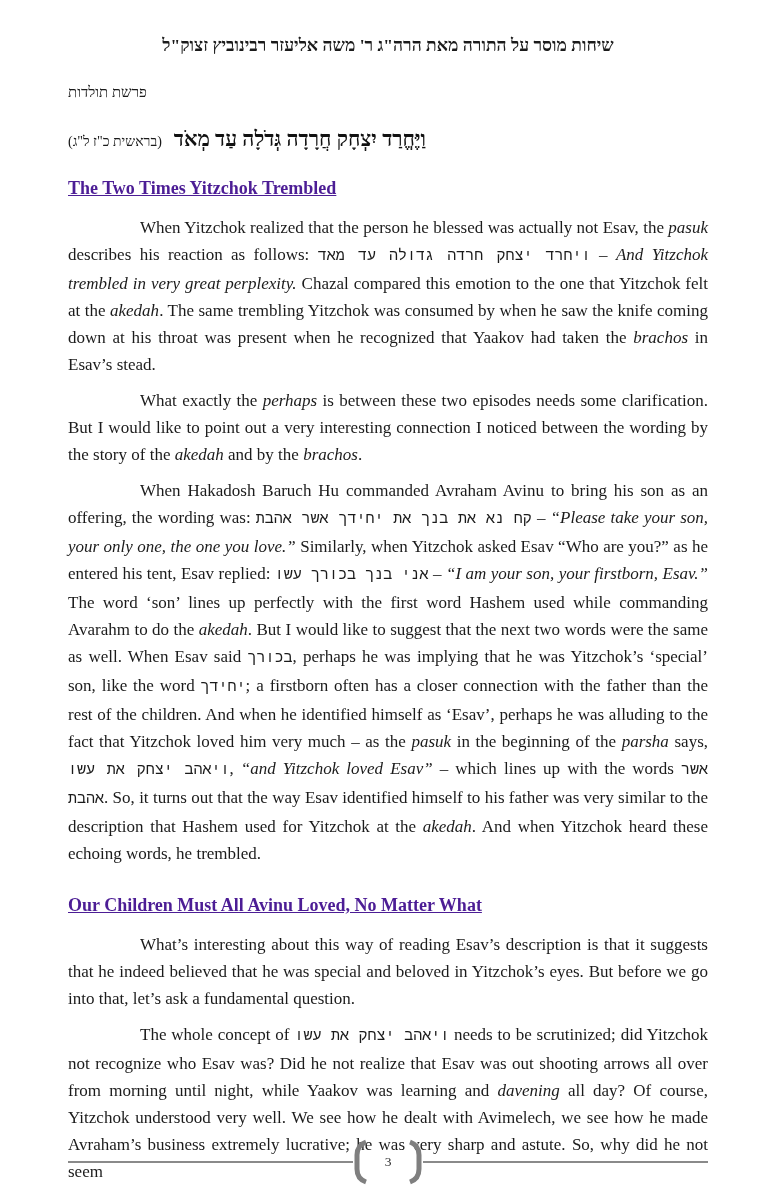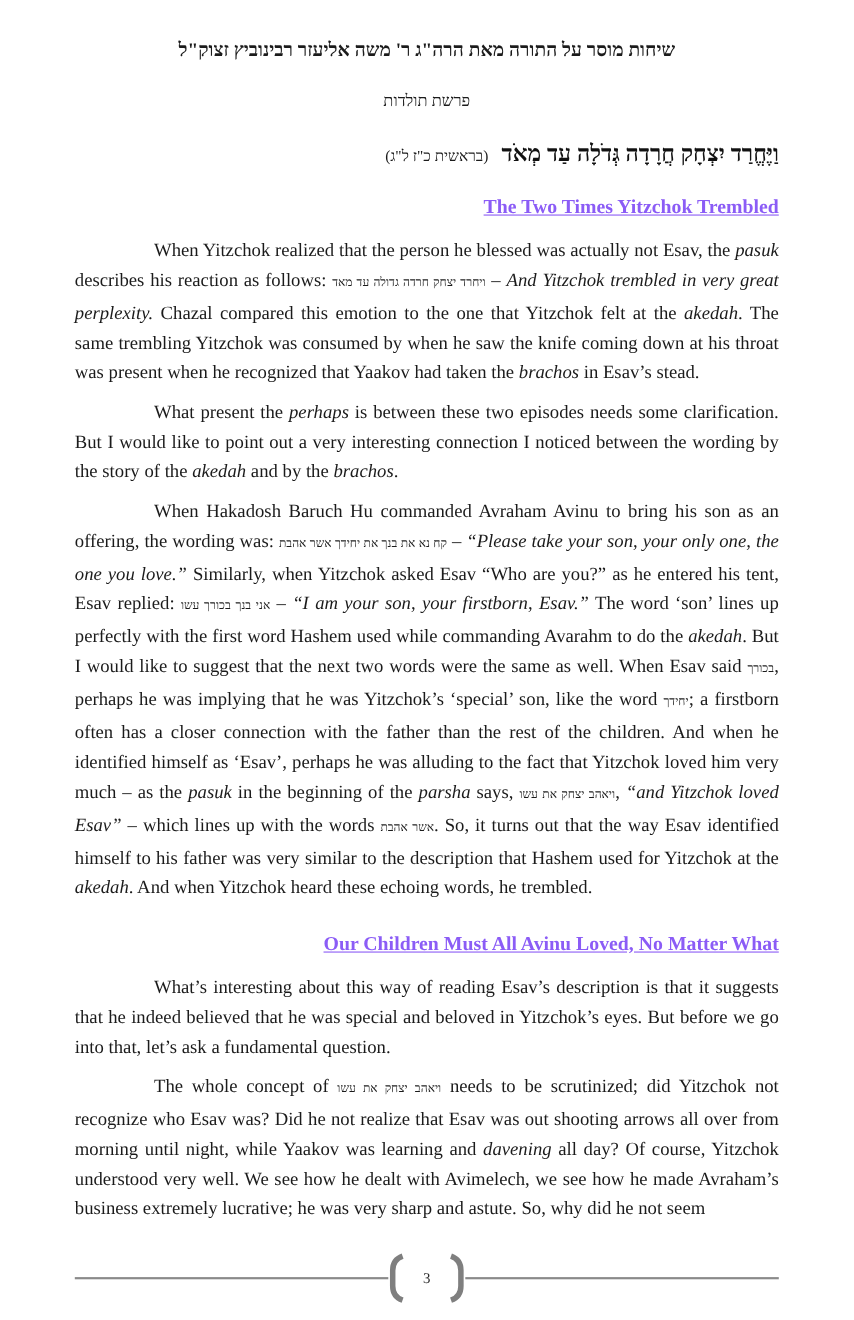--- a/index.html
+++ b/index.html
@@ -17,61 +17,60 @@
   }
   .doc-title {
     direction: rtl;
     text-align: center;
     font-weight: bold;
     font-size: 17.5px;
     line-height: 22px;
   }
   .parsha-title {
     direction: rtl;
-    text-align: center;
+    text-align: left;
     font-size: 15px;
     margin-top: 28px;
   }
   .verse-line {
     direction: rtl;
-    text-align: right;
+    text-align: left;
     margin-top: 26px;
     white-space: nowrap;
   }
   .verse-text {
     font-size: 21px;
     font-weight: bold;
     color: #111111;
   }
   .verse-citation {
     font-size: 14px;
     margin-right: 8px;
   }
   .content { margin-top: 24px; }
   .section-heading {
     font-size: 18px;
     font-weight: bold;
     text-decoration: underline;
-    color: #8b5cf6;
+    color: #4c1d95;
     margin: 26px 0 14px 0;
     line-height: 24px;
-    text-align: right;
   }
   .section-heading:first-child { margin-top: 0; }
   .body-para {
     font-size: 17px;
     line-height: 27px;
     text-align: justify;
     text-indent: 72px;
     margin: 0 0 9px 0;
   }
   .it { font-style: italic; }
   .he {
-    font-family: Liberation Serif, serif;
-    font-size: 11px;
+    font-family: Liberation Mono, monospace;
+    font-size: 15px;
     unicode-bidi: embed;
   }
   .page-footer {
     position: absolute;
     left: 68px;
     right: 68px;
     bottom: 14px;
     height: 48px;
     display: flex;
     align-items: center;
@@ -105,21 +104,21 @@
     <div class="parsha-title">פרשת תולדות</div>
     <div class="verse-line">
       <span class="verse-text">וַיֶּחֱרַד יִצְחָק חֲרָדָה גְּדֹלָה עַד מְאֹד</span>
       <span class="verse-citation">(בראשית כ"ז ל"ג)</span>
     </div>
   </div>
 
   <div class="content">
       <h2 class="section-heading">The Two Times Yitzchok Trembled</h2>
       <p class="body-para"><span>When Yitzchok realized that the person he blessed was actually not Esav, the </span><span class="it">pasuk</span><span> describes his reaction as follows: </span><span class="he" dir="rtl">ויחרד יצחק חרדה גדולה עד מאד</span><span> – </span><span class="it">And Yitzchok trembled in very great perplexity.</span><span> Chazal compared this emotion to the one that Yitzchok felt at the </span><span class="it">akedah</span><span>. The same trembling Yitzchok was consumed by when he saw the knife coming down at his throat was present when he recognized that Yaakov had taken the </span><span class="it">brachos</span><span> in Esav’s stead.</span></p>
-      <p class="body-para"><span>What present the </span><span class="it">perhaps</span><span> is between these two episodes needs some clarification. But I would like to point out a very interesting connection I noticed between the wording by the story of the </span><span class="it">akedah</span><span> and by the </span><span class="it">brachos</span><span>.</span></p>
+      <p class="body-para"><span>What exactly the </span><span class="it">perhaps</span><span> is between these two episodes needs some clarification. But I would like to point out a very interesting connection I noticed between the wording by the story of the </span><span class="it">akedah</span><span> and by the </span><span class="it">brachos</span><span>.</span></p>
       <p class="body-para"><span>When Hakadosh Baruch Hu commanded Avraham Avinu to bring his son as an offering, the wording was: </span><span class="he" dir="rtl">קח נא את בנך את יחידך אשר אהבת</span><span> – </span><span class="it">“Please take your son, your only one, the one you love.”</span><span> Similarly, when Yitzchok asked Esav “Who are you?” as he entered his tent, Esav replied: </span><span class="he" dir="rtl">אני בנך בכורך עשו</span><span> – </span><span class="it">“I am your son, your firstborn, Esav.”</span><span> The word ‘son’ lines up perfectly with the first word Hashem used while commanding Avarahm to do the </span><span class="it">akedah</span><span>. But I would like to suggest that the next two words were the same as well. When Esav said </span><span class="he" dir="rtl">בכורך</span><span>, perhaps he was implying that he was Yitzchok’s ‘special’ son, like the word </span><span class="he" dir="rtl">יחידך</span><span>; a firstborn often has a closer connection with the father than the rest of the children. And when he identified himself as ‘Esav’, perhaps he was alluding to the fact that Yitzchok loved him very much – as the </span><span class="it">pasuk</span><span> in the beginning of the </span><span class="it">parsha</span><span> says, </span><span class="he" dir="rtl">ויאהב יצחק את עשו</span><span>, </span><span class="it">“and Yitzchok loved Esav”</span><span> – which lines up with the words </span><span class="he" dir="rtl">אשר אהבת</span><span>. So, it turns out that the way Esav identified himself to his father was very similar to the description that Hashem used for Yitzchok at the </span><span class="it">akedah</span><span>. And when Yitzchok heard these echoing words, he trembled.</span></p>
       <h2 class="section-heading">Our Children Must All Avinu Loved, No Matter What</h2>
       <p class="body-para"><span>What’s interesting about this way of reading Esav’s description is that it suggests that he indeed believed that he was special and beloved in Yitzchok’s eyes. But before we go into that, let’s ask a fundamental question.</span></p>
       <p class="body-para"><span>The whole concept of </span><span class="he" dir="rtl">ויאהב יצחק את עשו</span><span> needs to be scrutinized; did Yitzchok not recognize who Esav was? Did he not realize that Esav was out shooting arrows all over from morning until night, while Yaakov was learning and </span><span class="it">davening</span><span> all day? Of course, Yitzchok understood very well. We see how he dealt with Avimelech, we see how he made Avraham’s business extremely lucrative; he was very sharp and astute. So, why did he not seem</span></p>
     </div>
 
   <div class="page-footer">
     <div class="footer-rule"></div>
     <div class="bracket-group">
       <svg class="bracket-icon" width="15" height="48" viewBox="0 0 15 48">

